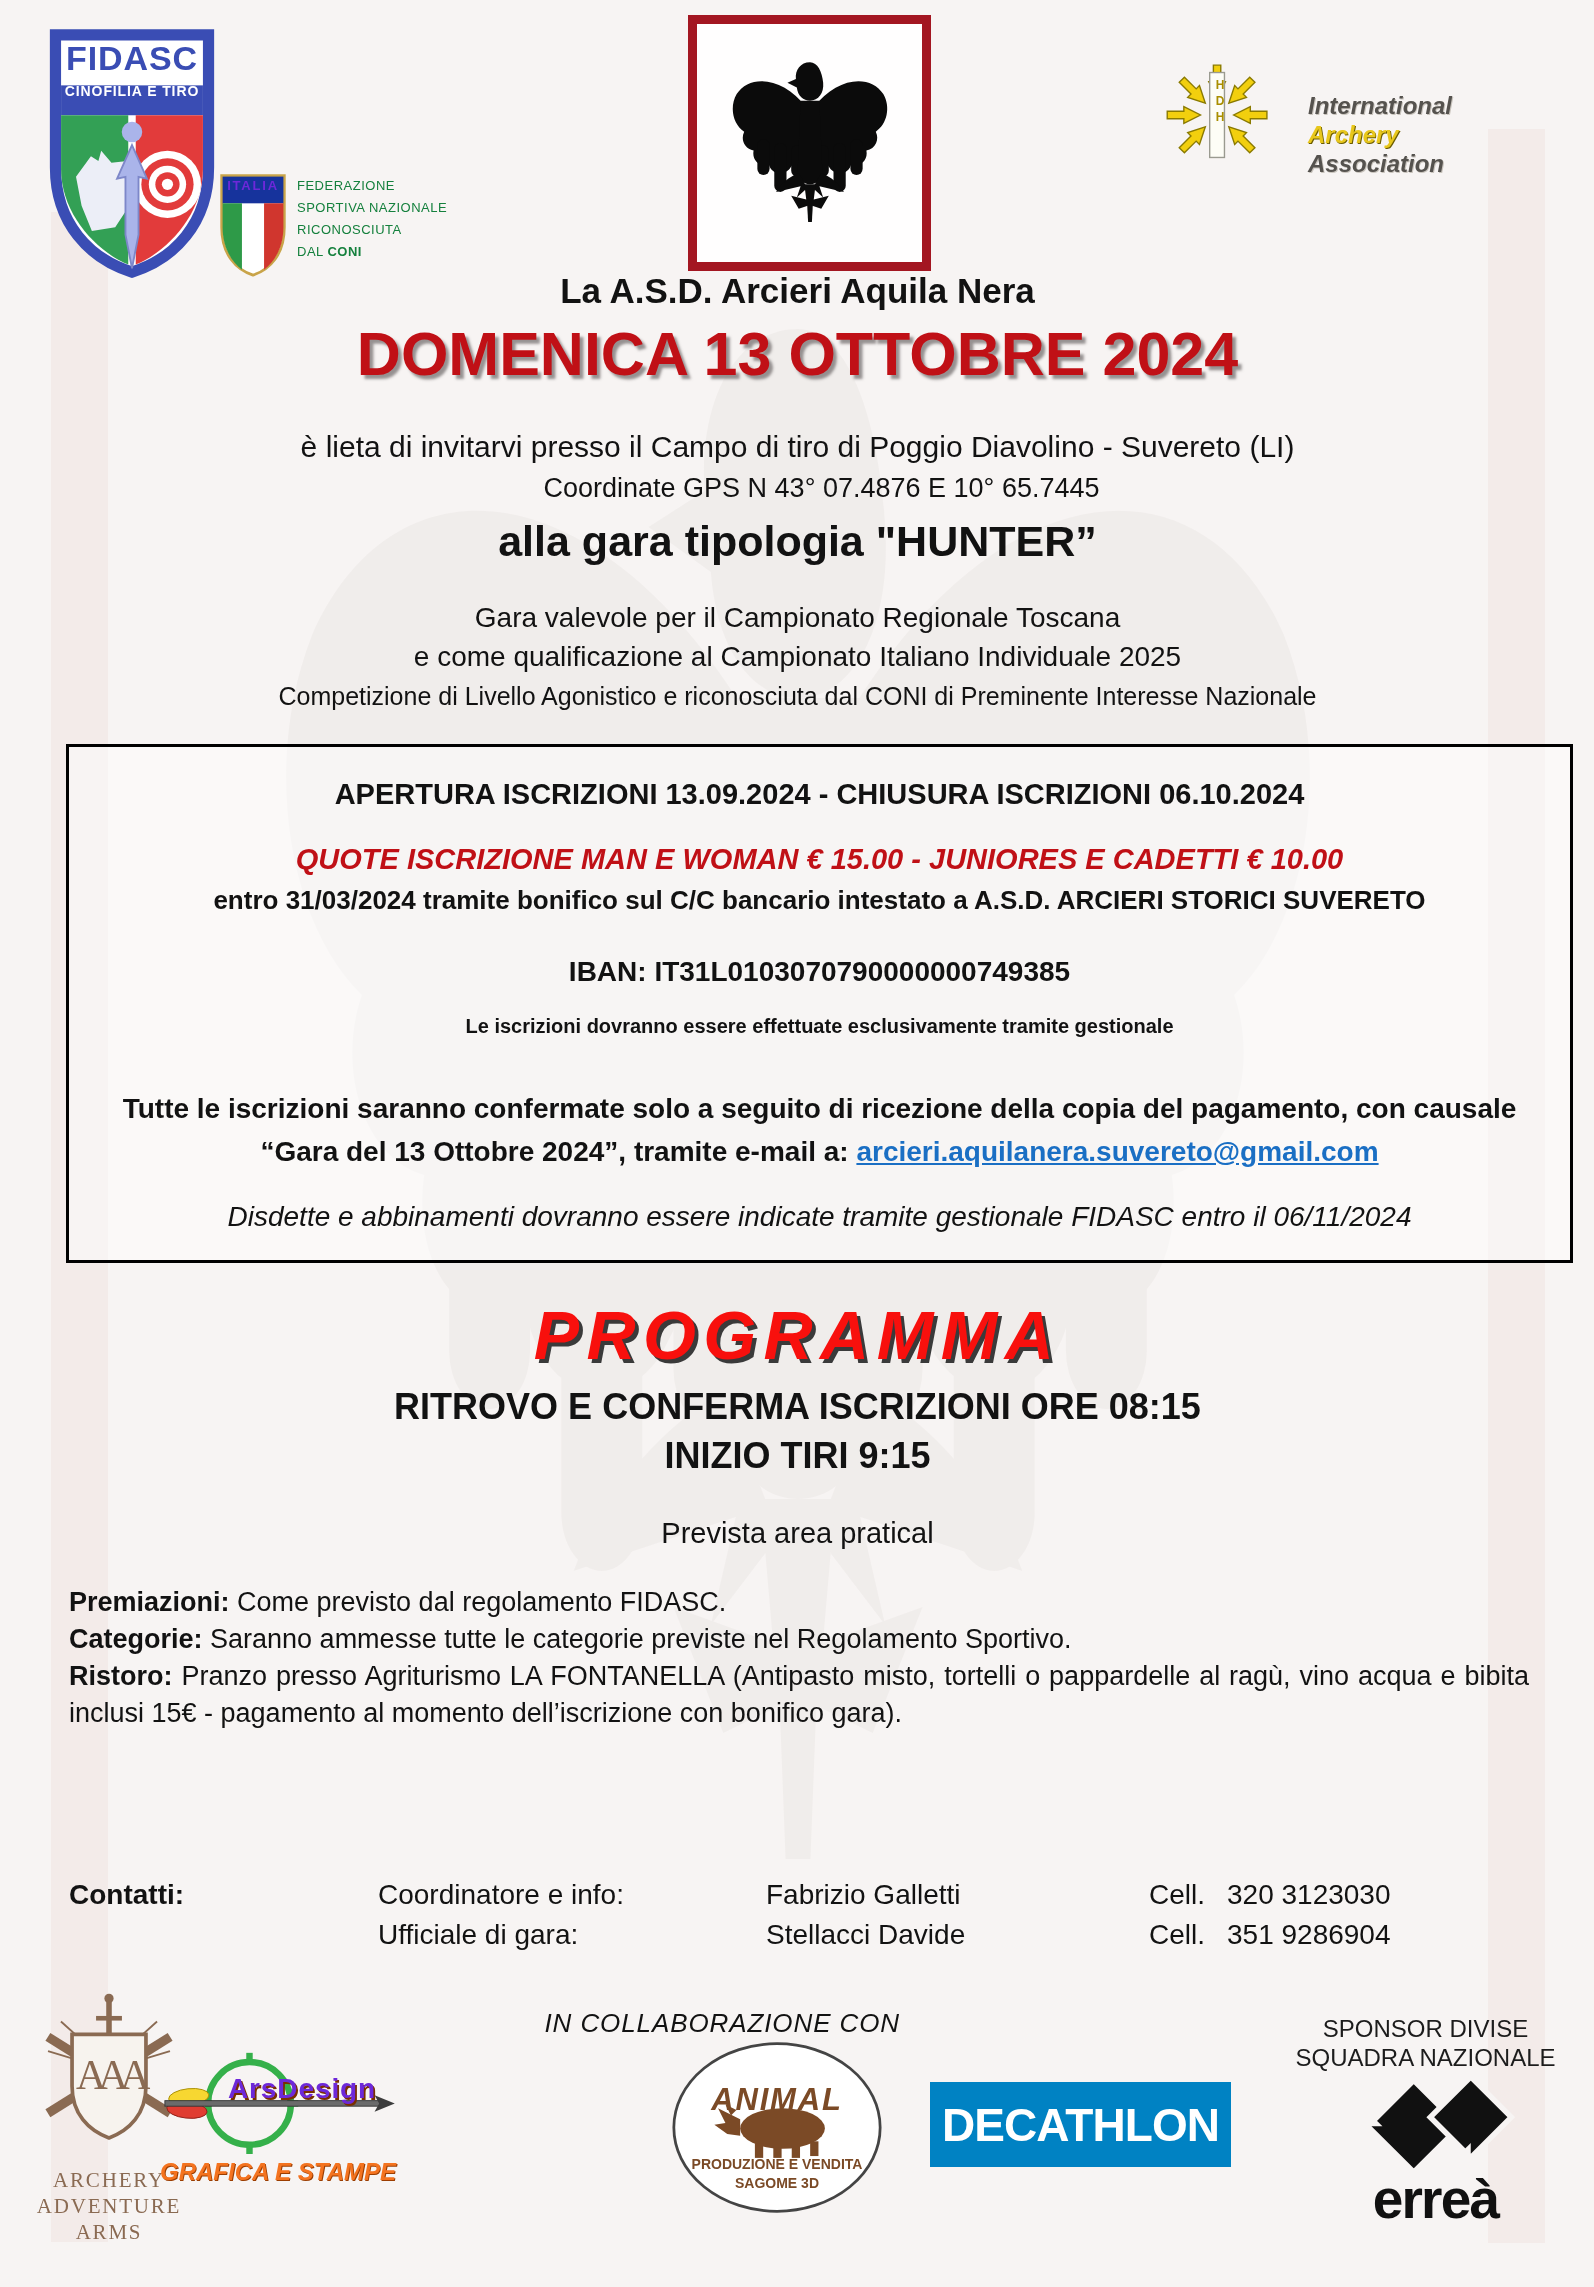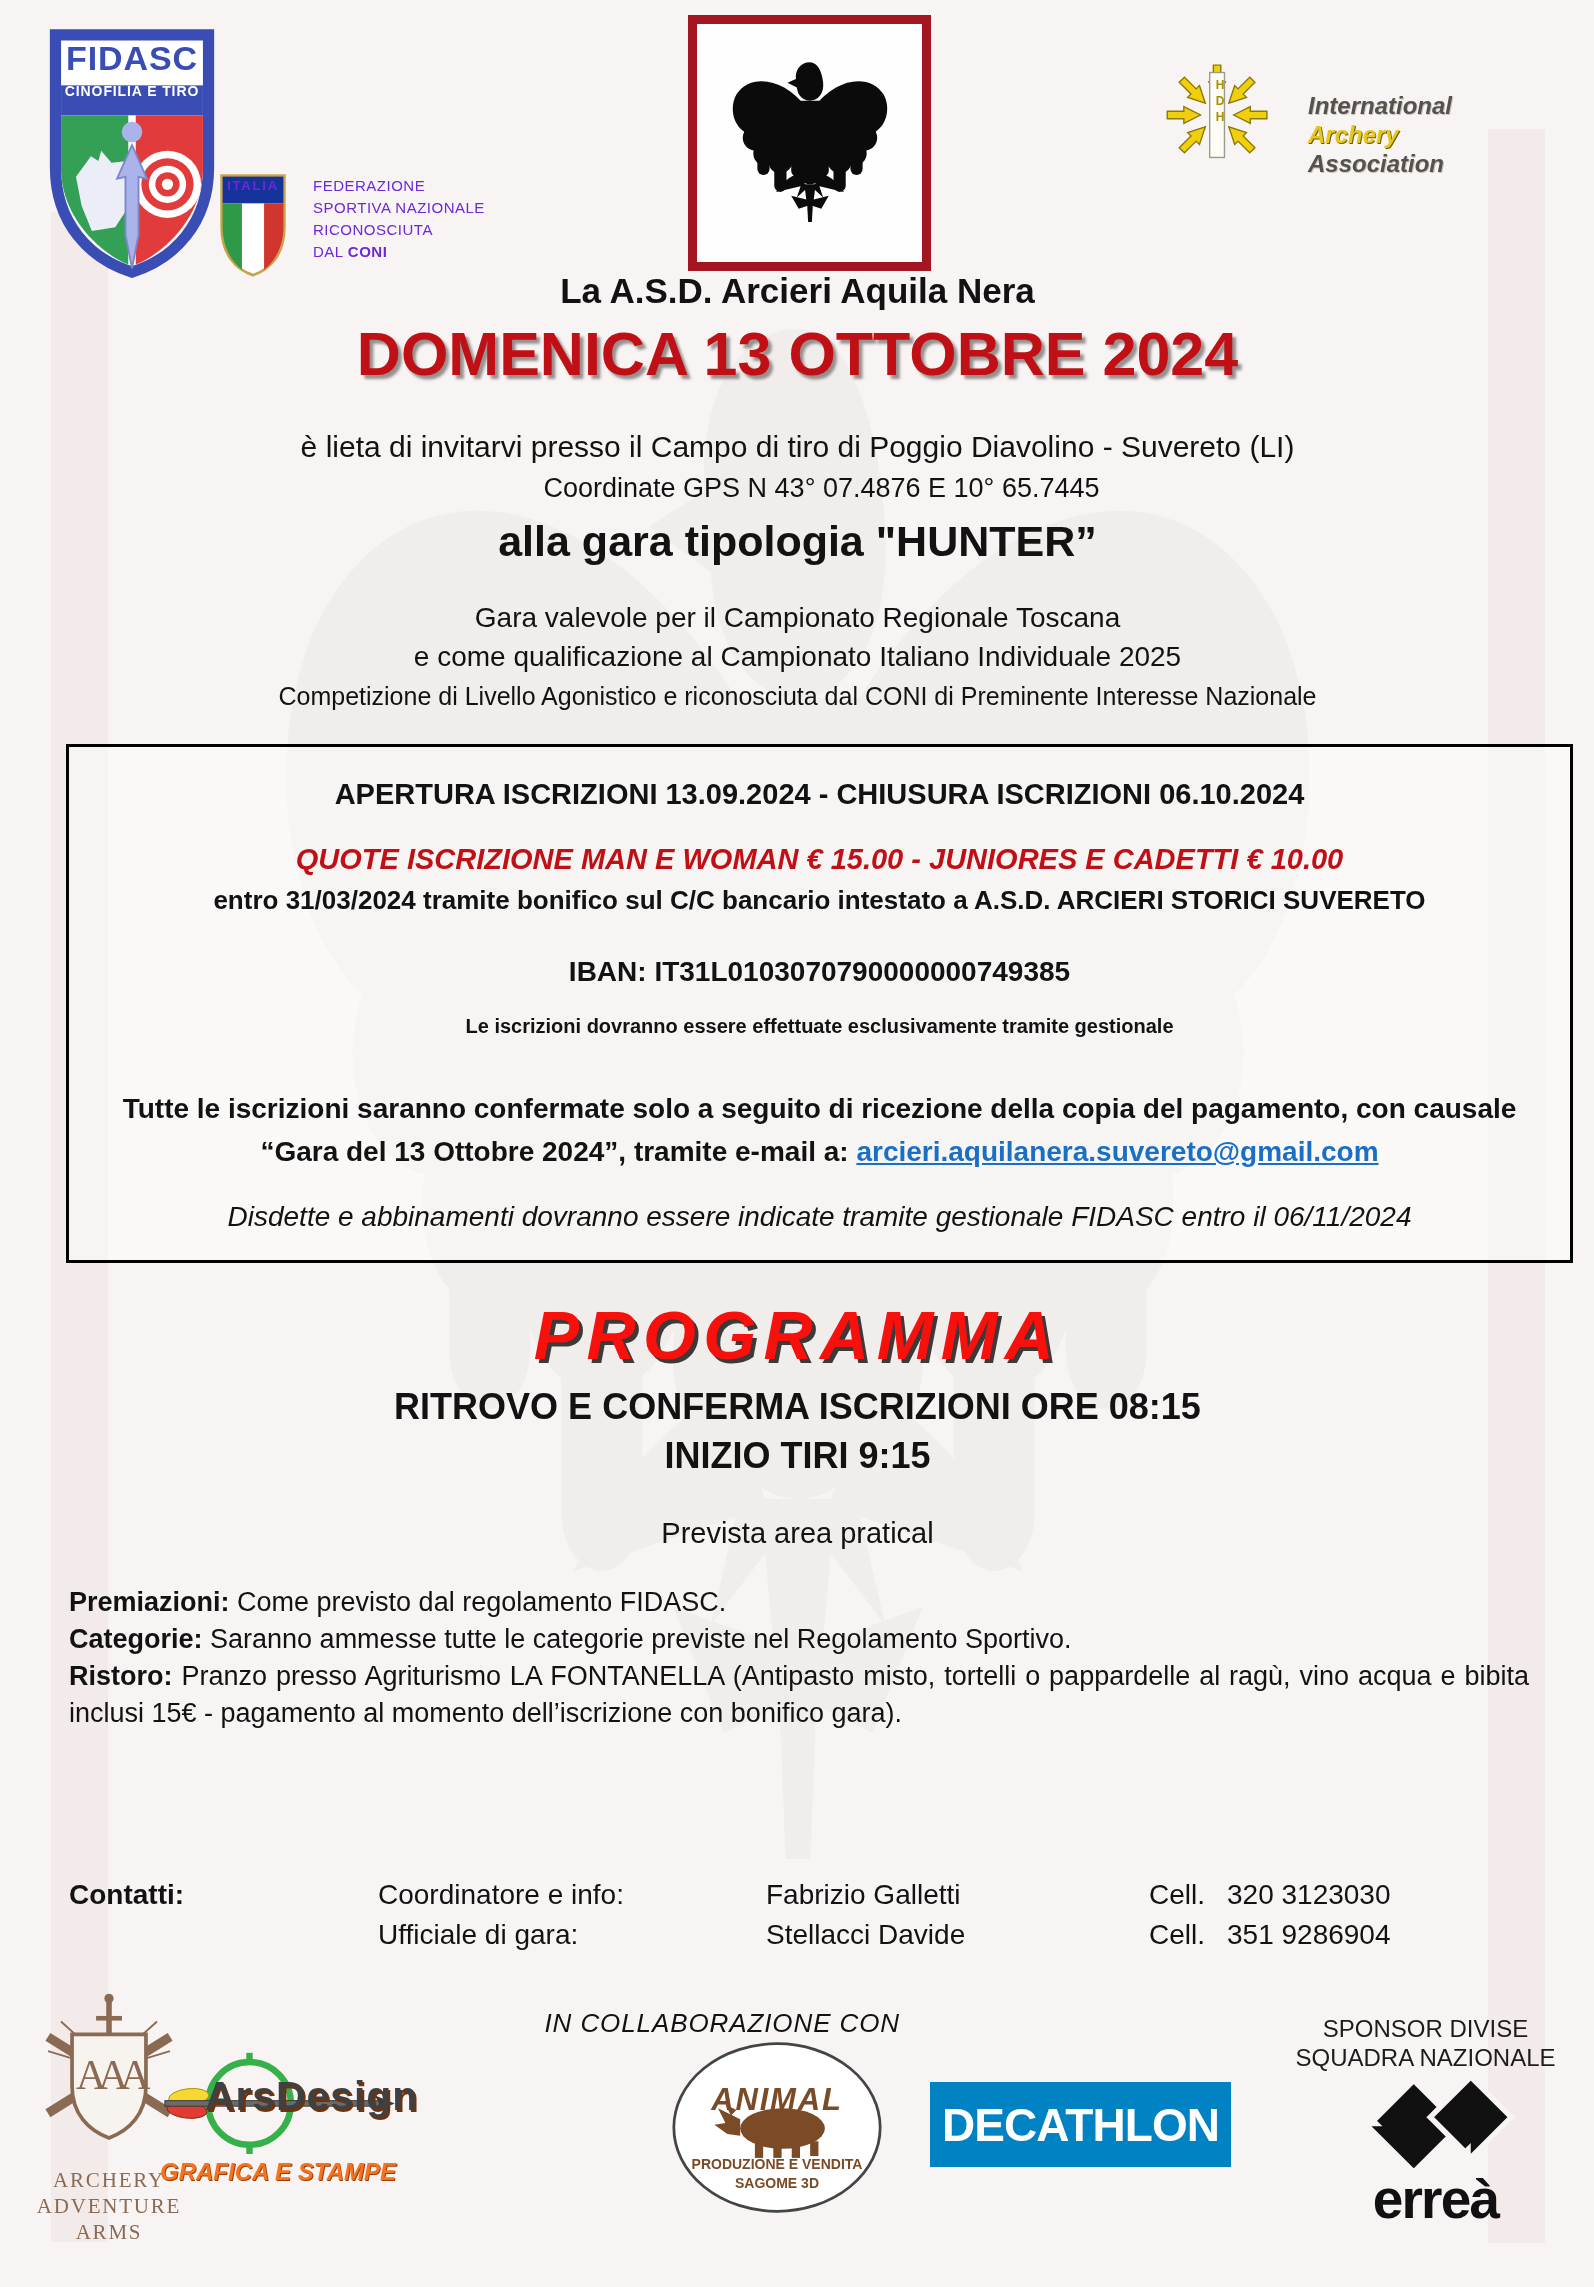--- a/index.html
+++ b/index.html
@@ -12,22 +12,22 @@
   .wm-eagle{opacity:.55;}
   
   .fidasc{left:48px;top:18.5px;width:168px;height:269px;}
   .fidasc-name{top:20px;left:0;right:0;text-align:center;font-size:34px;font-weight:800;
                color:#3a4db4;letter-spacing:0.9px;}
   .fidasc-sub{top:64px;left:0;right:0;text-align:center;font-size:14px;font-weight:700;
               color:#fff;letter-spacing:0.9px;}
   .italia{left:218px;top:170px;width:70px;height:111px;}
   .italia-label{top:8.3px;left:0;right:0;text-align:center;font-size:13px;font-weight:700;
                 color:#6d28d9;letter-spacing:1.8px;}
-  .federation{left:297px;top:175px;width:258px;font-size:15px;line-height:22px;color:#6d28d9;
-              letter-spacing:0.5px;margin-left:16px;}
+  .federation{left:297px;top:175px;width:258px;font-size:13px;line-height:22px;color:#15803d;
+              letter-spacing:0.5px;}
   .eagle-box{left:688px;top:14.8px;width:225px;height:238px;background:#fffefe;
              border:9.2px solid #a31621;display:flex;align-items:center;justify-content:center;}
   .iaa{left:1158px;top:54px;width:425px;height:157px;}
   .iaa-mono{left:49px;top:24px;width:20px;text-align:center;writing-mode:vertical-rl;
             text-orientation:upright;font-size:12px;font-weight:800;color:#a98e00;letter-spacing:1.8px;}
   .iaa-text{left:150px;top:37px;line-height:29px;font-size:24px;font-weight:700;font-style:italic;}
   .iaa-dark{color:#55524e;text-shadow:0.9px 0.9px 0 #c9c4bd;}
   .iaa-yellow{color:#e8c71c;text-shadow:0.9px 0.9px 0 #6b5c00;}
   
   .org-line{top:271px;font-size:35px;font-weight:800;}
@@ -70,22 +70,22 @@
   .collab{left:512px;top:2008px;width:388px;text-align:right;font-size:26px;font-style:italic;
           letter-spacing:0.9px;}
   .sponsor{left:1264px;top:2014px;width:323px;text-align:center;font-size:24px;line-height:29px;
            color:#1c1c1c;}
   .aaa{left:24px;top:1990px;width:170px;}
   .aaa-mono{top:61px;left:0;right:0;text-align:center;font-family:"Liberation Serif",serif;
             font-size:42px;color:#8a6a52;letter-spacing:-8.3px;}
   .aaa-text{top:177px;left:0;right:0;text-align:center;font-family:"Liberation Serif",serif;
             font-size:21px;line-height:26px;color:#8a6a52;letter-spacing:1.8px;}
   .arsdesign{left:157px;top:2051px;width:242px;height:148px;}
-  .ars-name{top:22px;left:48px;right:0;text-align:center;font-size:41px;font-weight:800;
-            color:#404040;text-shadow:1.8px 1.8px 0 #7a2f00;letter-spacing:0.9px;}
+  .ars-name{top:22px;left:48px;right:0;text-align:center;font-size:28px;font-weight:800;
+            color:#6d28d9;text-shadow:1.8px 1.8px 0 #7a2f00;letter-spacing:0.9px;}
   .ars-tag{top:107px;left:0;right:0;text-align:center;font-size:24px;font-weight:800;
            font-style:italic;color:#f4731f;text-shadow:0.9px 0.9px 0 #9c3d00;}
   .animal{left:670px;top:2040px;width:214px;height:175px;}
   .animal-name{top:42px;left:0;right:0;text-align:center;font-size:31px;font-weight:800;
                font-style:italic;color:#7b4a26;letter-spacing:1.8px;}
   .animal-l1{top:116px;left:0;right:0;text-align:center;font-size:14px;font-weight:800;color:#7b4a26;}
   .animal-l2{top:135px;left:0;right:0;text-align:center;font-size:14px;font-weight:800;color:#7b4a26;}
   .decathlon{left:930px;top:2082px;width:301px;height:85px;background:#0082c3;
              display:flex;align-items:center;justify-content:center;}
   .decathlon span{color:#fff;font-size:46px;font-weight:800;letter-spacing:-0.9px;}

